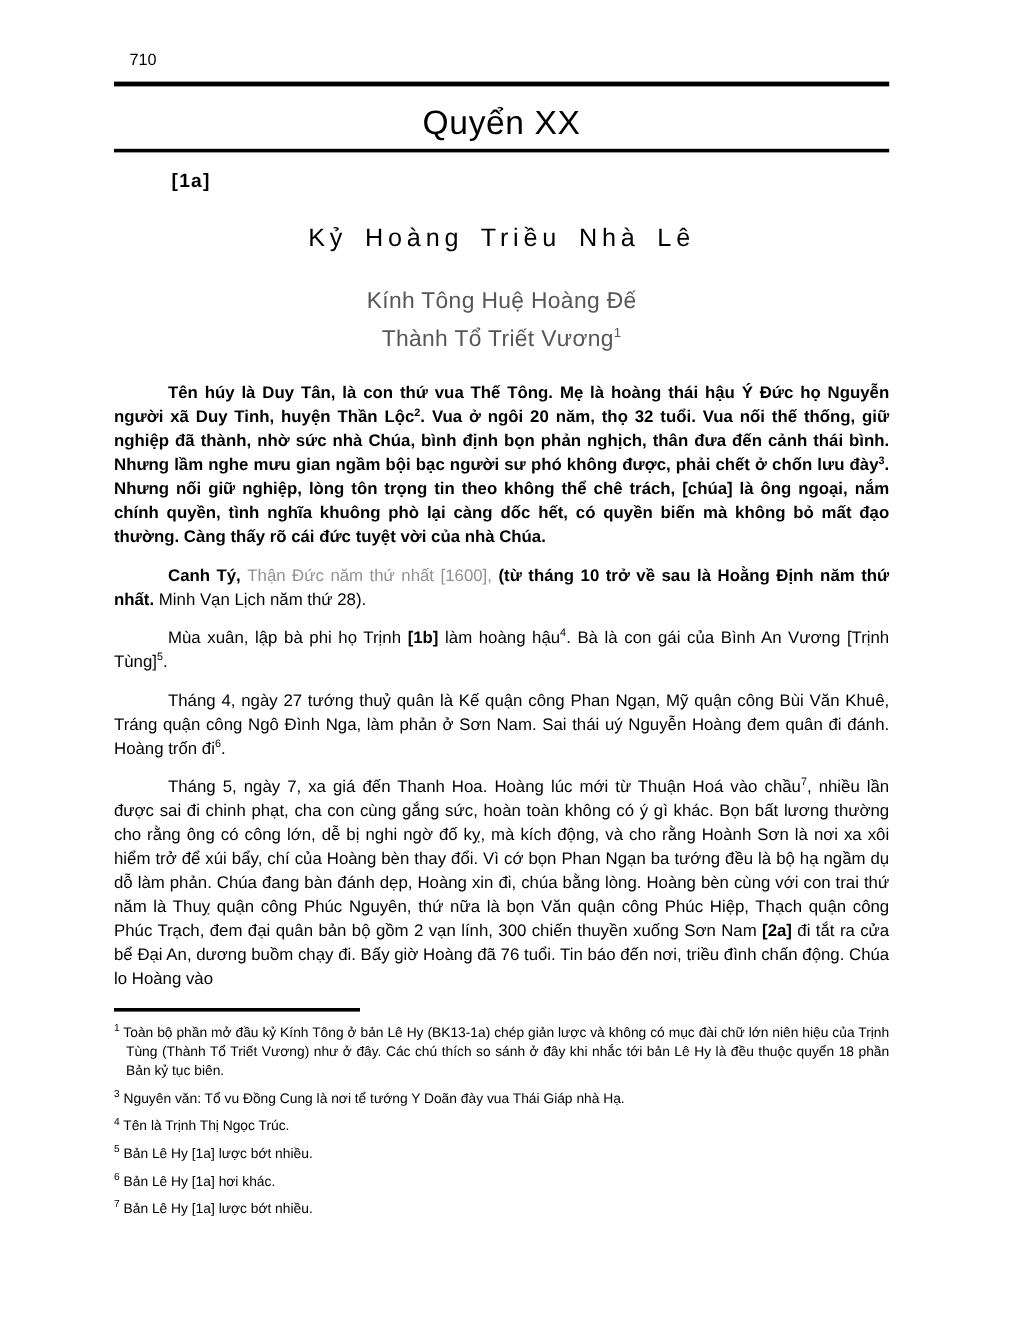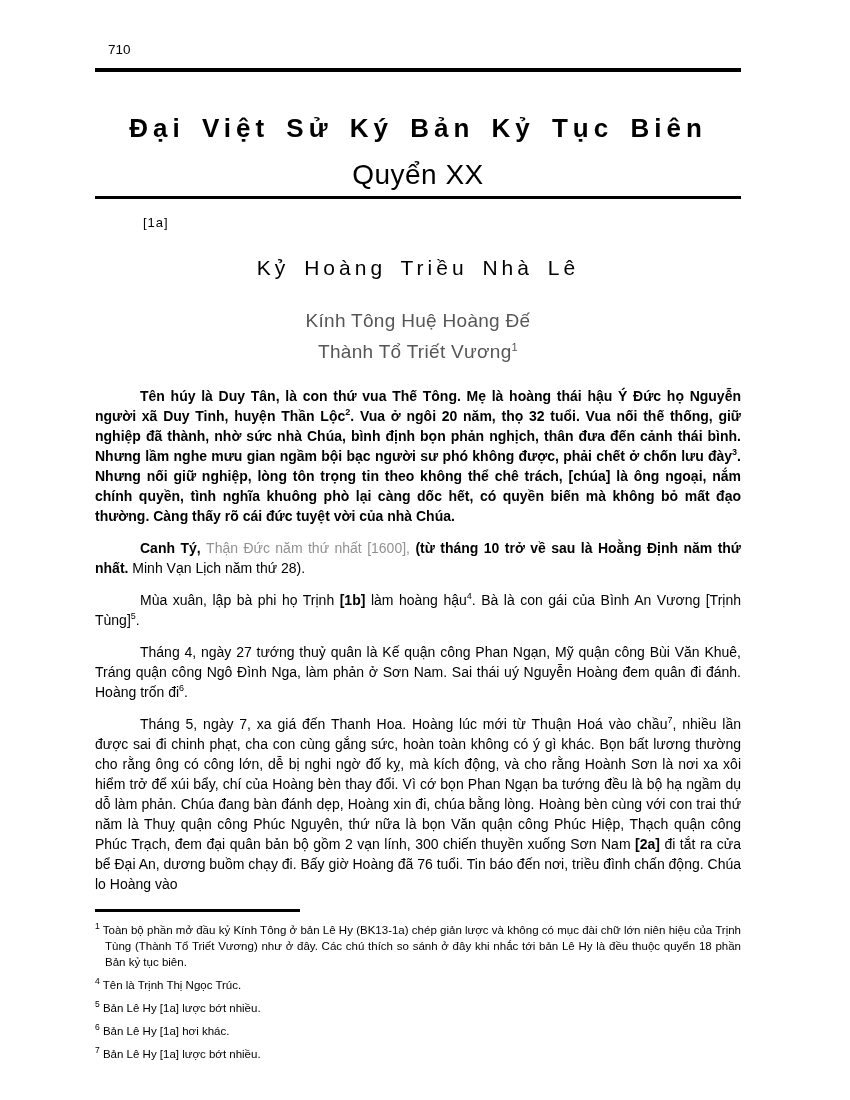--- a/index.html
+++ b/index.html
@@ -18,21 +18,21 @@
   .hdr .pnum{position:absolute;left:13px;top:0;}
   .hdr .rtitle{display:block;text-align:center;}
   .rule-thick{height:4px;background:#000;margin-top:8px;}
   .rule-mid{height:3px;background:#000;margin-top:9px;}
 
   
   .book-title{margin-top:40px;text-align:center;font-weight:bold;font-size:26px;
               letter-spacing:5px;word-spacing:5px;line-height:32px;}
   .vol{margin-top:19px;text-align:center;font-size:28px;line-height:24px;letter-spacing:0.5px;}
 
-  .folio{margin-top:16px;margin-left:48px;font-weight:normal;font-size:13px;letter-spacing:1px;}
+  .folio{margin-top:16px;margin-left:48px;font-weight:bold;font-size:16px;letter-spacing:1px;}
 
   .chapter-title{margin-top:25px;text-align:center;font-weight:normal;font-size:21px;
                  letter-spacing:4px;word-spacing:5px;line-height:26px;}
   .emperor{margin-top:27px;text-align:center;font-weight:normal;font-size:19px;
            color:var(--c-emperor);line-height:26px;letter-spacing:0.3px;}
   .emperor sup{font-size:11px;}
 
   
   .body-text{margin-top:21px;}
   .body-para{font-size:14px;line-height:20px;text-align:justify;
@@ -52,21 +52,20 @@
 </head>
 <body>
 
 <div class="page">
 
   <div class="hdr">
     <span class="pnum">710</span>
   </div>
   <div class="rule-thick"></div>
 
-  <div class="book-title">Đại Việt Sử Ký Bản Kỷ Tục Biên</div>
   <div class="vol">Quyển XX</div>
   <div class="rule-mid"></div>
 
   <div class="folio">[1a]</div>
 
   <div class="chapter-title">Kỷ Hoàng Triều Nhà Lê</div>
 
   <div class="emperor">
     <span>Kính Tông Huệ Hoàng Đế</span><br>
     <span>Thành Tổ Triết Vương</span><sup>1</sup>
@@ -76,19 +75,20 @@
       <p class="body-para"><span class="seg-b">Tên húy là Duy Tân, là con thứ vua Thế Tông. Mẹ là hoàng thái hậu Ý Đức họ Nguyễn người xã Duy Tinh, huyện Thần Lộc</span><sup class="seg-bsup">2</sup><span class="seg-b">. Vua ở ngôi 20 năm, thọ 32 tuổi. Vua nối thế thống, giữ nghiệp đã thành, nhờ sức nhà Chúa, bình định bọn phản nghịch, thân đưa đến cảnh thái bình. Nhưng lầm nghe mưu gian ngầm bội bạc người sư phó không được, phải chết ở chốn lưu đày</span><sup class="seg-bsup">3</sup><span class="seg-b">. Nhưng nối giữ nghiệp, lòng tôn trọng tin theo không thể chê trách, [chúa] là ông ngoại, nắm chính quyền, tình nghĩa khuông phò lại càng dốc hết, có quyền biến mà không bỏ mất đạo thường. Càng thấy rõ cái đức tuyệt vời của nhà Chúa.</span></p>
       <p class="body-para"><span class="seg-b">Canh Tý, </span><span class="seg-g">Thận Đức năm thứ nhất [1600], </span><span class="seg-b">(từ tháng 10 trở về sau là Hoằng Định năm thứ nhất. </span><span class="seg-r">Minh Vạn Lịch năm thứ 28).</span></p>
       <p class="body-para"><span class="seg-r">Mùa xuân, lập bà phi họ Trịnh </span><span class="seg-b">[1b] </span><span class="seg-r">làm hoàng hậu</span><sup class="seg-sup">4</sup><span class="seg-r">. Bà là con gái của Bình An Vương [Trịnh Tùng]</span><sup class="seg-sup">5</sup><span class="seg-r">.</span></p>
       <p class="body-para"><span class="seg-r">Tháng 4, ngày 27 tướng thuỷ quân là Kế quận công Phan Ngạn, Mỹ quận công Bùi Văn Khuê, Tráng quận công Ngô Đình Nga, làm phản ở Sơn Nam. Sai thái uý Nguyễn Hoàng đem quân đi đánh. Hoàng trốn đi</span><sup class="seg-sup">6</sup><span class="seg-r">.</span></p>
       <p class="body-para"><span class="seg-r">Tháng 5, ngày 7, xa giá đến Thanh Hoa. Hoàng lúc mới từ Thuận Hoá vào chầu</span><sup class="seg-sup">7</sup><span class="seg-r">, nhiều lần được sai đi chinh phạt, cha con cùng gắng sức, hoàn toàn không có ý gì khác. Bọn bất lương thường cho rằng ông có công lớn, dễ bị nghi ngờ đố kỵ, mà kích động, và cho rằng Hoành Sơn là nơi xa xôi hiểm trở để xúi bẩy, chí của Hoàng bèn thay đổi. Vì cớ bọn Phan Ngạn ba tướng đều là bộ hạ ngầm dụ dỗ làm phản. Chúa đang bàn đánh dẹp, Hoàng xin đi, chúa bằng lòng. Hoàng bèn cùng với con trai thứ năm là Thuỵ quận công Phúc Nguyên, thứ nữa là bọn Văn quận công Phúc Hiệp, Thạch quận công Phúc Trạch, đem đại quân bản bộ gồm 2 vạn lính, 300 chiến thuyền xuống Sơn Nam </span><span class="seg-b">[2a]</span><span class="seg-r"> đi tắt ra cửa bể Đại An, dương buồm chạy đi. Bấy giờ Hoàng đã 76 tuổi. Tin báo đến nơi, triều đình chấn động. Chúa lo Hoàng vào</span></p>
     </div>
 
   <div class="fn-sep"></div>
   <div class="footnotes">
       <div class="fn"><sup>1</sup><span> Toàn bộ phần mở đầu kỷ Kính Tông ở bản Lê Hy (BK13-1a) chép giản lược và không có mục đài chữ lớn niên hiệu của Trịnh Tùng (Thành Tổ Triết Vương) như ở đây. Các chú thích so sánh ở đây khi nhắc tới bản Lê Hy là đều thuộc quyển 18 phần Bản kỷ tục biên.</span></div>
+      <div class="fn"><sup>3</sup><span> Nguyên văn: Tổ vu Đồng Cung là nơi tể tướng Y Doãn đày vua Thái Giáp nhà Hạ.</span></div>
       <div class="fn"><sup>4</sup><span> Tên là Trịnh Thị Ngọc Trúc.</span></div>
       <div class="fn"><sup>5</sup><span> Bản Lê Hy [1a] lược bớt nhiều.</span></div>
       <div class="fn"><sup>6</sup><span> Bản Lê Hy [1a] hơi khác.</span></div>
       <div class="fn"><sup>7</sup><span> Bản Lê Hy [1a] lược bớt nhiều.</span></div>
     </div>
 
 </div>
 
 </body></html>

